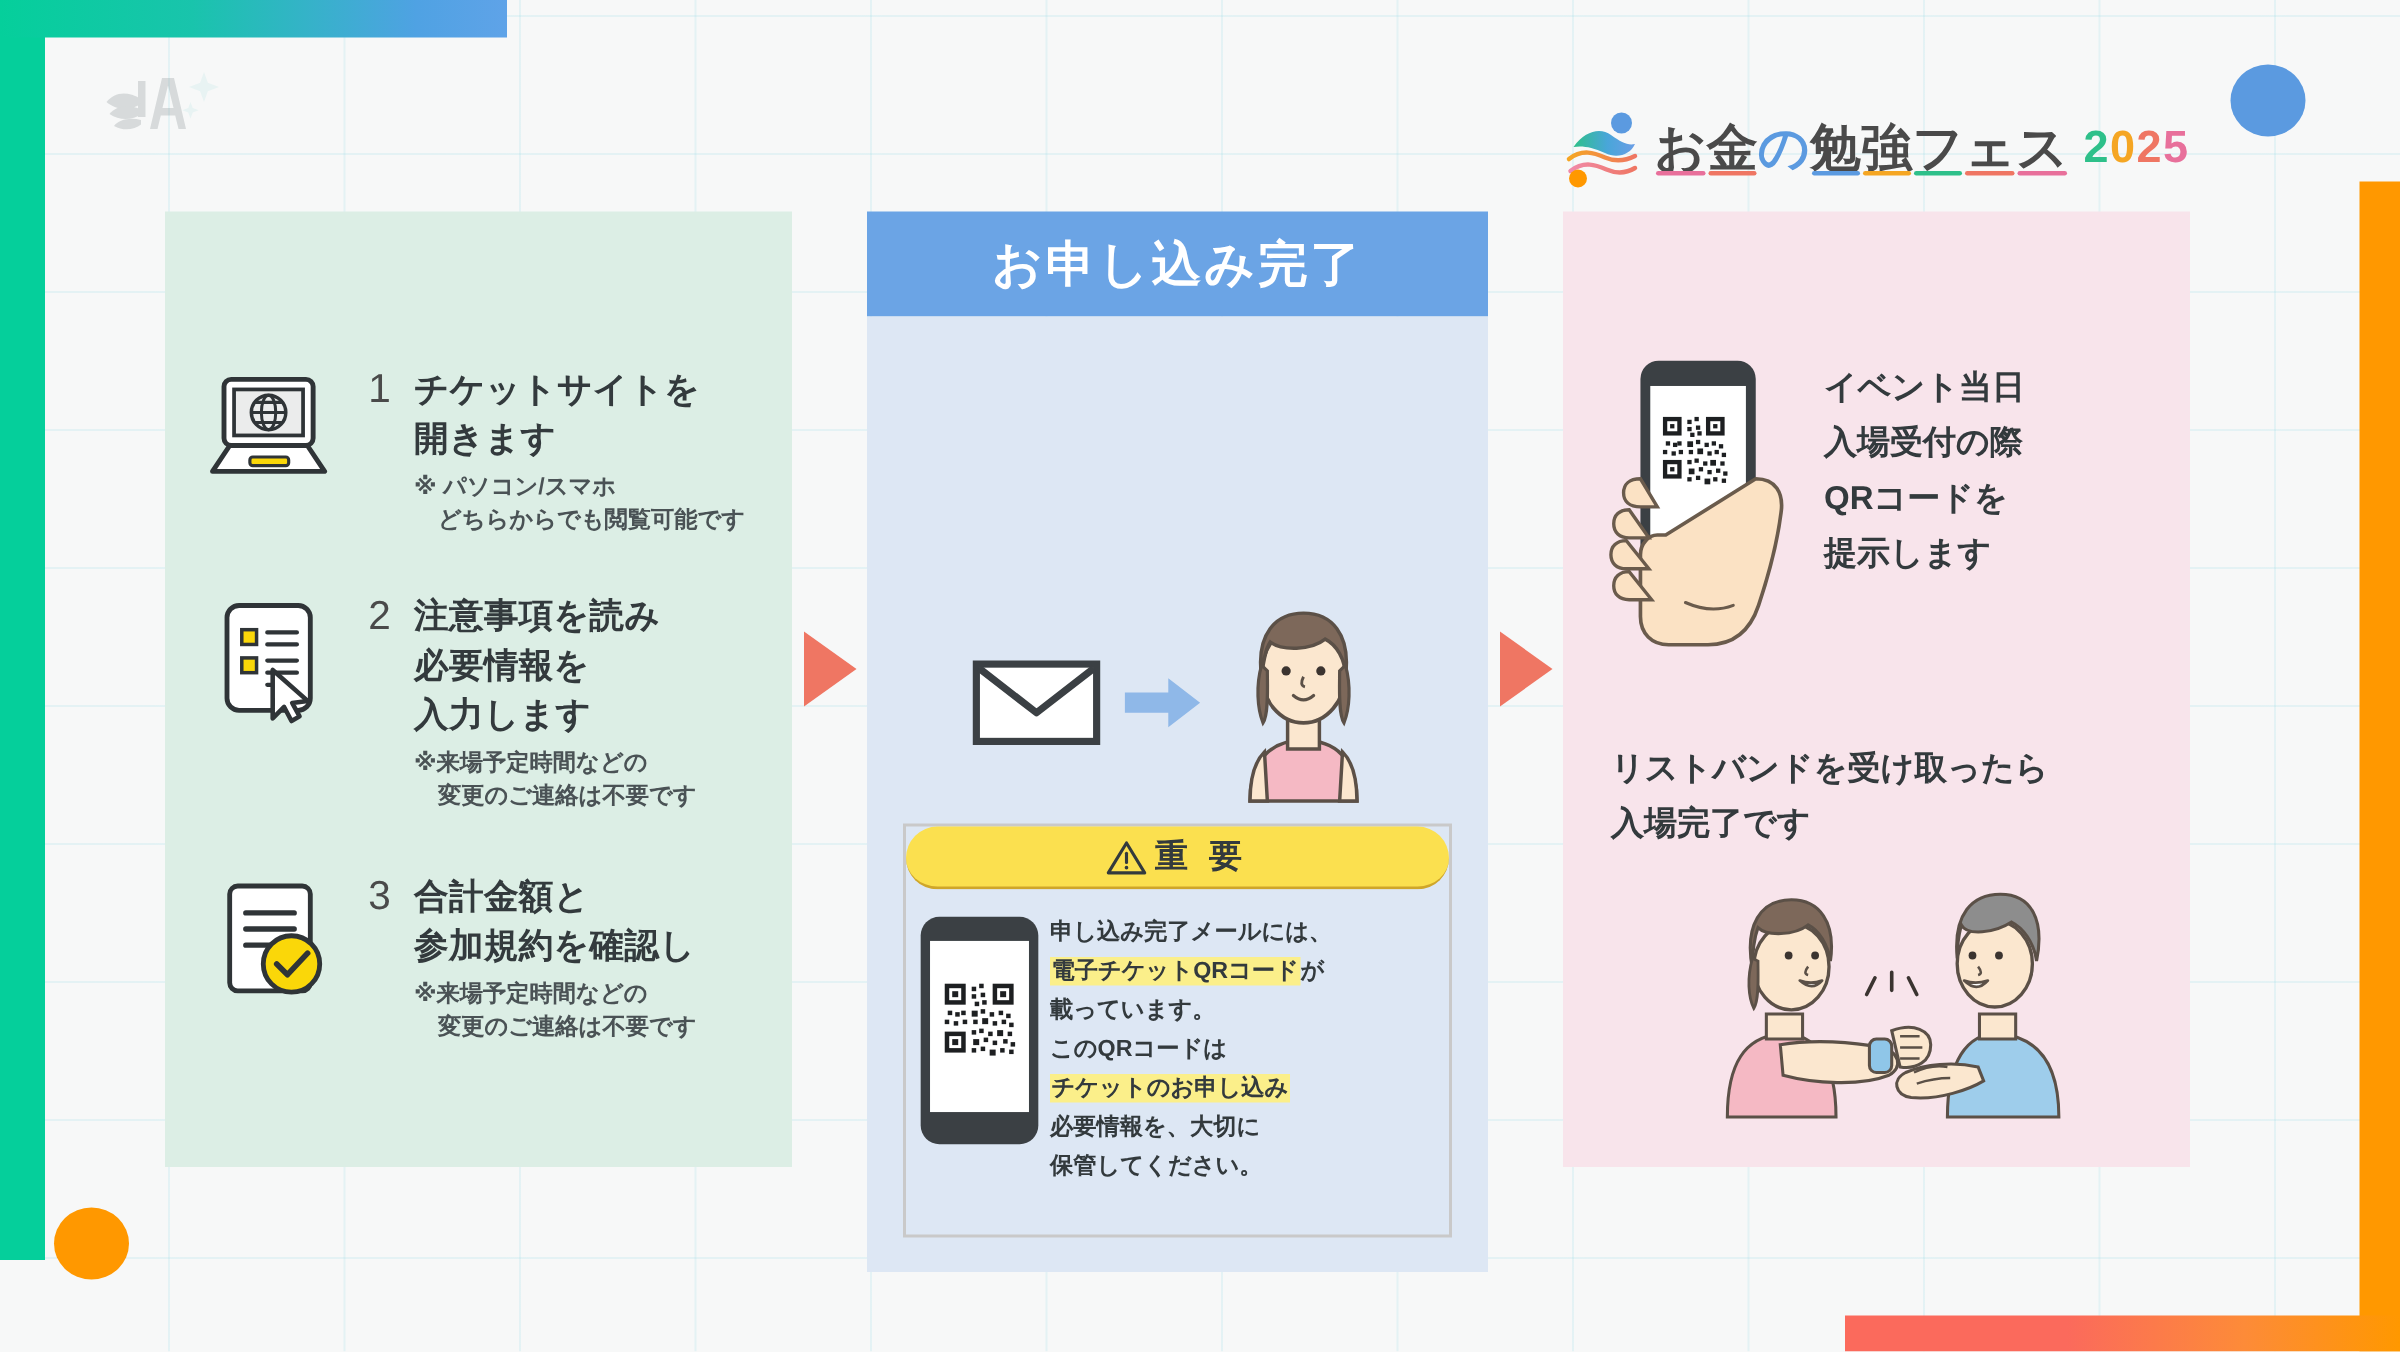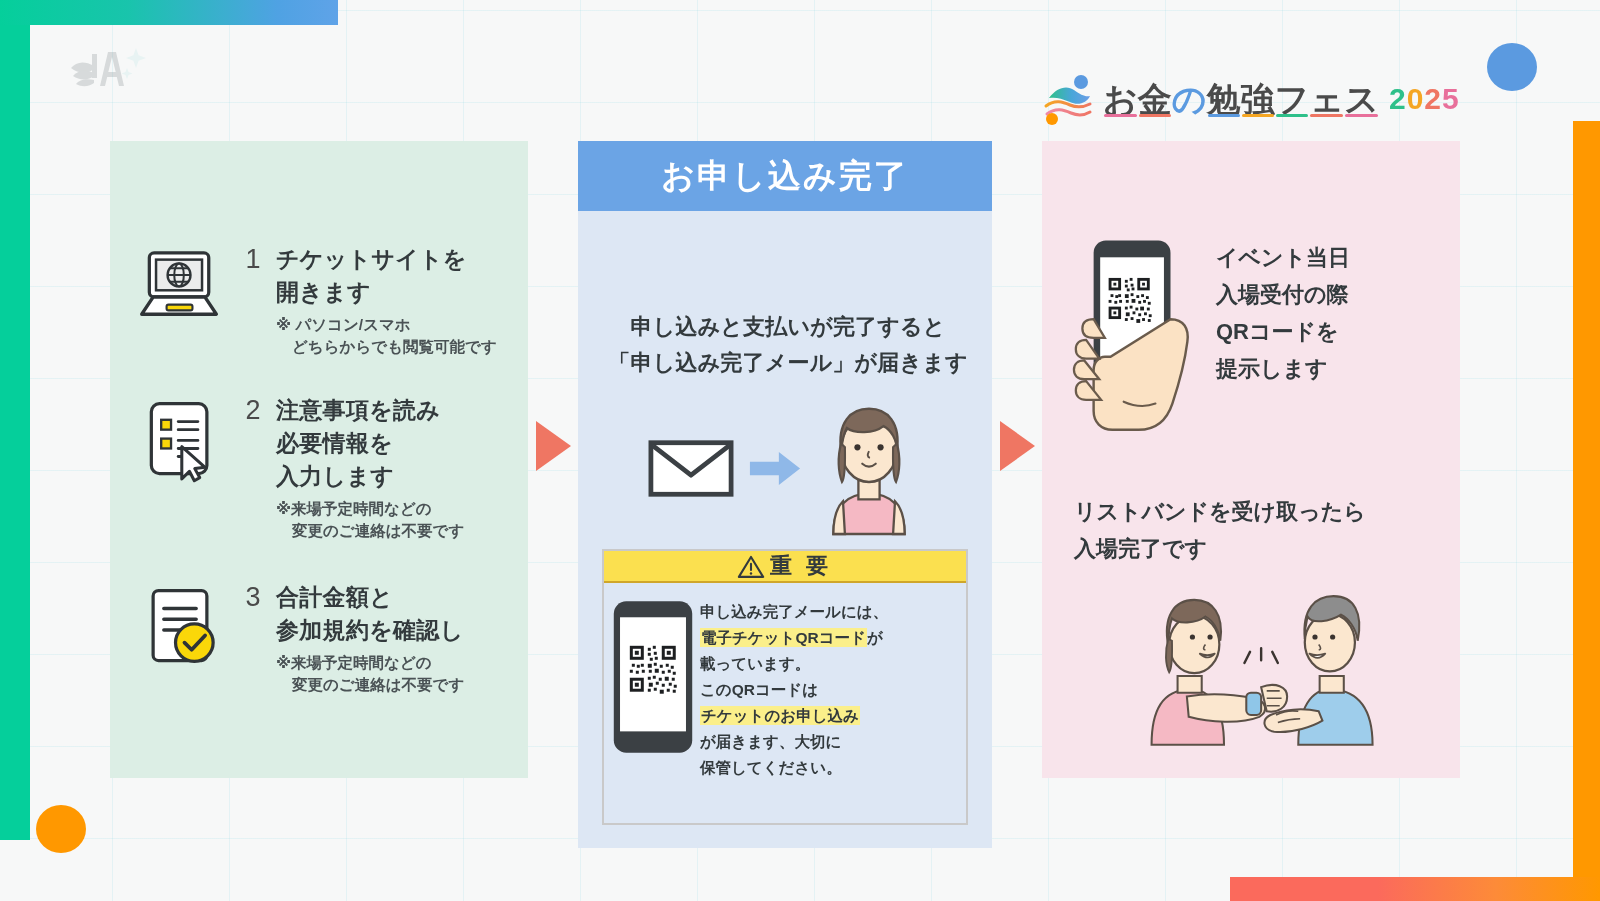--- a/index.html
+++ b/index.html
@@ -141,23 +141,23 @@
   }
   .p2-illus {
     position: absolute; left: 24px; top: 185px; width: 366px; height: 145px;
     display: flex; align-items: center; justify-content: center; gap: 14px;
   }
   .notice-box {
     position: absolute; left: 24px; top: 338px; width: 366px; height: 276px;
     background: #dde7f4; border: 2px solid #c9c9c9;
   }
   .notice-head {
-    height: 32px; background: #fbe04f; border-bottom: 2px solid #cfa62a;
+    height: 42px; background: #fbe04f; border-bottom: 2px solid #cfa62a;
     display: flex; align-items: center; justify-content: center; gap: 6px;
-    color: #333a3d; font-size: 22px; font-weight: 700; letter-spacing: 4px;
+    color: #333a3d; font-size: 22px; font-weight: 700; letter-spacing: 4px; border-radius: 21px;
   }
   .notice-body { display: flex; padding: 16px 10px 0 8px; gap: 6px; }
   .notice-text {
     font-size: 15.5px; line-height: 26px; color: #333a3d; font-weight: 600;
   }
   .hl { background: #fbef8a; padding: 1px 1px; }
 
   
   .p3-block-1 { position: absolute; left: 16px; top: 88px; width: 390px; display: flex; gap: 8px; }
   .p3-text-1 {
@@ -322,24 +322,20 @@
 
     </div>
   </div>
 
   <div class="flow-arrow" id="arrow-1"></div>
 
   <div class="panel" id="panel-2">
     <div class="panel-head">お申し込み完了</div>
     <div class="panel-body">
 
-      <div class="p2-lead">
-        <div>申し込みと支払いが完了すると</div>
-        <div>「申し込み完了メール」が届きます</div>
-      </div>
 
       <div class="p2-illus">
         <svg viewBox="0 0 90 66" width="86" height="63">
           <rect x="3" y="6" width="84" height="54" fill="#fff" stroke="#3b4044" stroke-width="5"></rect>
           <path d="M5 9 L45 40 L85 9" fill="none" stroke="#3b4044" stroke-width="5" stroke-linejoin="round"></path>
         </svg>
         <svg viewBox="0 0 56 40" width="54" height="39">
           <path d="M2 13 h30 V3 l22 17 l-22 17 V27 H2 z" fill="#8fb8e8"></path>
         </svg>
         <svg viewBox="0 0 110 140" width="106" height="135">
@@ -419,21 +415,21 @@
                 <rect x="37" y="43" width="3" height="3"></rect>
               <rect x="43" y="44" width="3" height="3"></rect>
             </g>
           </svg>
           <div class="notice-text">
             <div><span>申し込み完了メールには、</span></div>
             <div><span class="hl">電子チケットQRコード</span><span>が</span></div>
             <div><span>載っています。</span></div>
             <div><span>このQRコードは</span></div>
             <div><span class="hl">チケットのお申し込み</span></div>
-            <div><span>が届きます、大切に</span></div>
+            <div><span>必要情報を、大切に</span></div>
             <div><span>保管してください。</span></div>
           </div>
         </div>
       </div>
 
     </div>
   </div>
 
   <div class="flow-arrow" id="arrow-2"></div>
 

